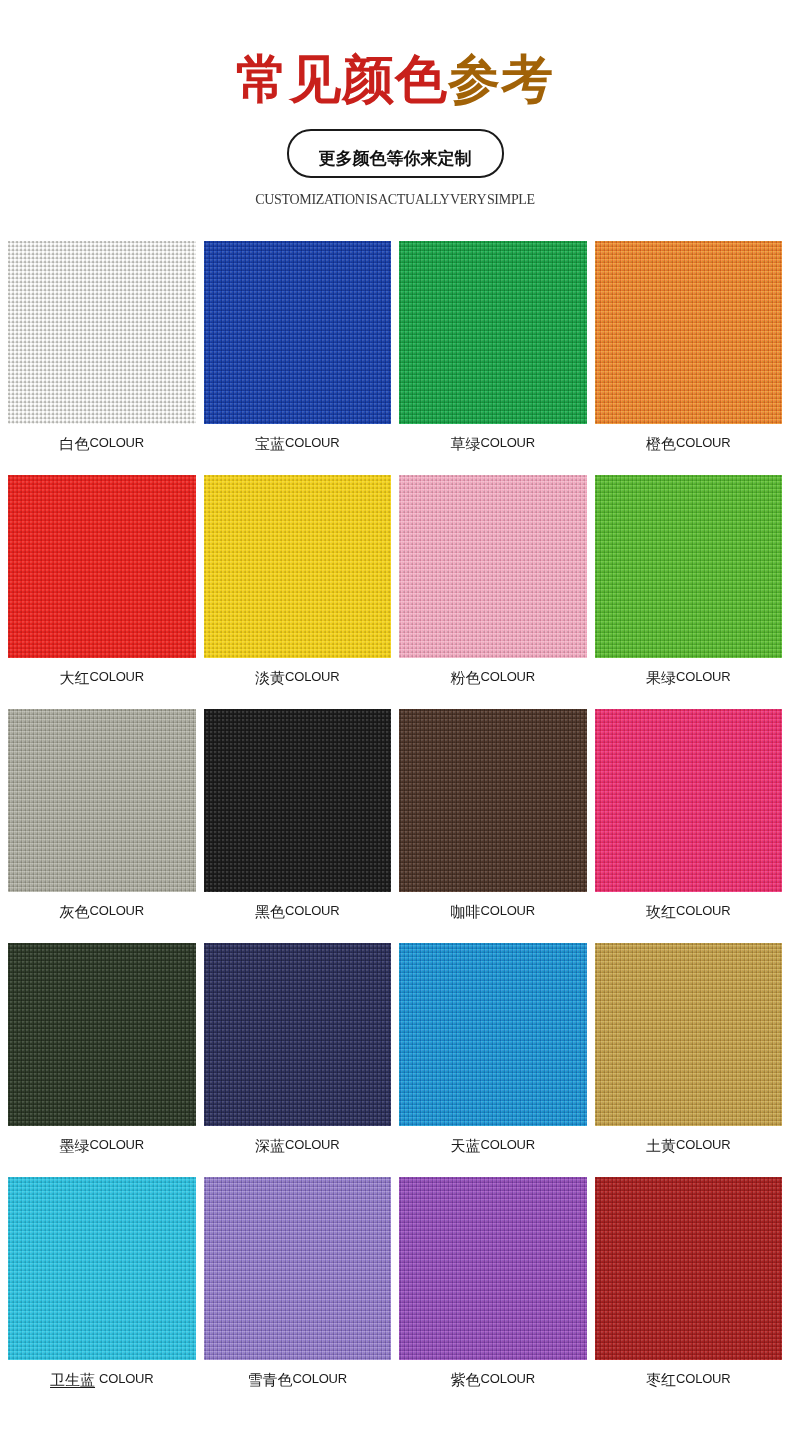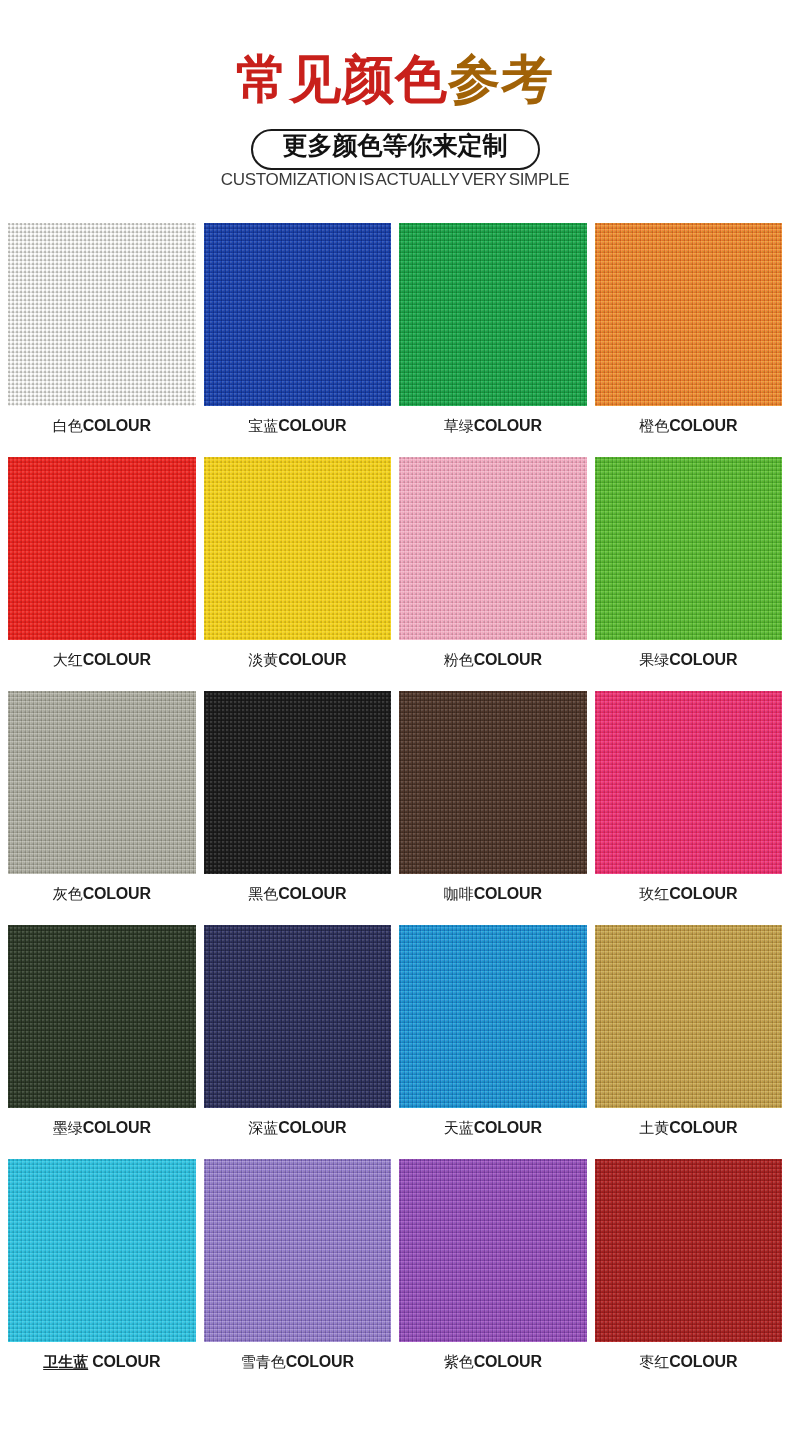--- a/index.html
+++ b/index.html
@@ -42,37 +42,38 @@
 
   .subtitle-wrap {
     margin-top: 22px;
     display: flex;
     justify-content: center;
   }
 
   .subtitle-pill {
     border: 2.5px solid #1a1a1a;
     border-radius: 24px;
-    padding: 1px 30px 8px 30px;
-    font-size: 25px;
+    padding: 18px 30px 8px 30px;
+    font-size: 17px;
     font-weight: bold;
     color: #111111;
     letter-spacing: 0px;
     line-height: 1.15;
     white-space: nowrap;
     font-family: "DejaVu Sans", "Liberation Sans", sans-serif;
   }
 
   .eng-subtitle {
-    font-size: 17px;
+    margin-top: 14px;
+    font-size: 14px;
     color: #3a3a3a;
     letter-spacing: -0.3px;
     font-weight: 500;
     word-spacing: -2px;
-    font-family: Liberation Sans, sans-serif;
+    font-family: Liberation Serif, serif;
   }
 
   
   .grid {
     margin-top: 33px;
     padding: 0 8px;
     display: grid;
     grid-template-columns: repeat(4, 1fr);
     column-gap: 8px;
     row-gap: 0px;
@@ -160,28 +161,26 @@
 
   .label .cn {
     font-size: 15px;
     font-weight: 500;
     letter-spacing: 0px;
   }
   .label .cn.underlined {
     text-decoration: underline;
     text-underline-offset: 2px;
     padding-right: 4px;
-    font-weight: bold;
   }
   .label .en {
-    font-size: 16px;
+    font-size: 13px;
     letter-spacing: -0.2px;
     font-family: "Liberation Sans", sans-serif;
     color: #1c1c1c;
-    font-weight: bold;
   }
 </style>
 </head>
 <body>
 
 <div class="header">
 
   <div class="main-title">
     <span class="t-red">常见颜色</span><span class="t-black">参考</span>
   </div>

